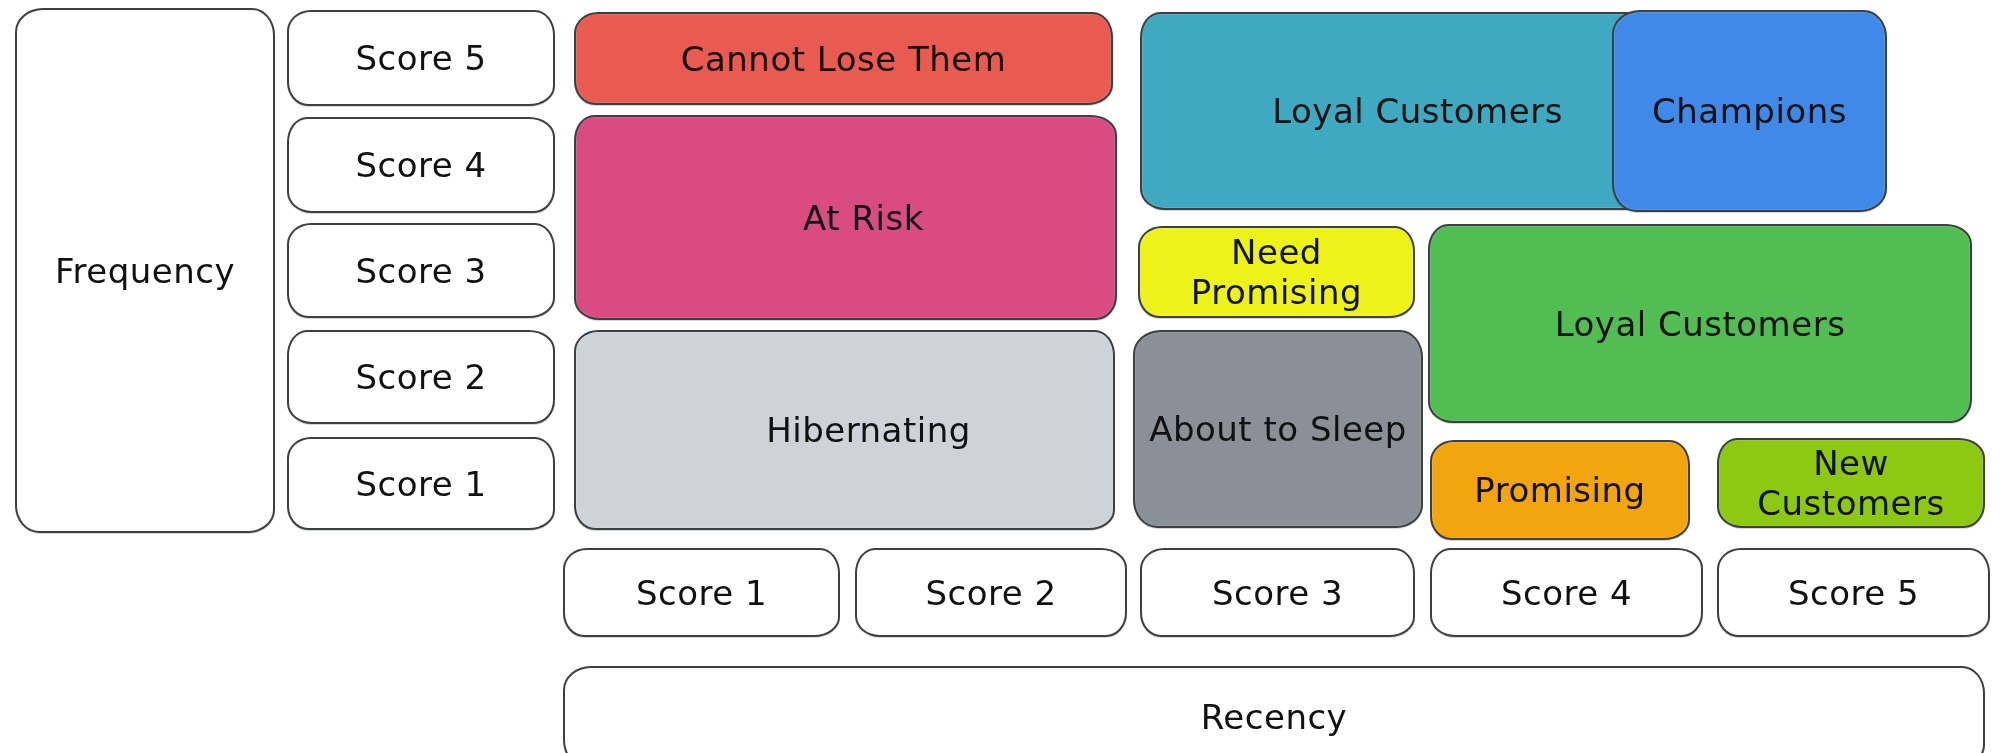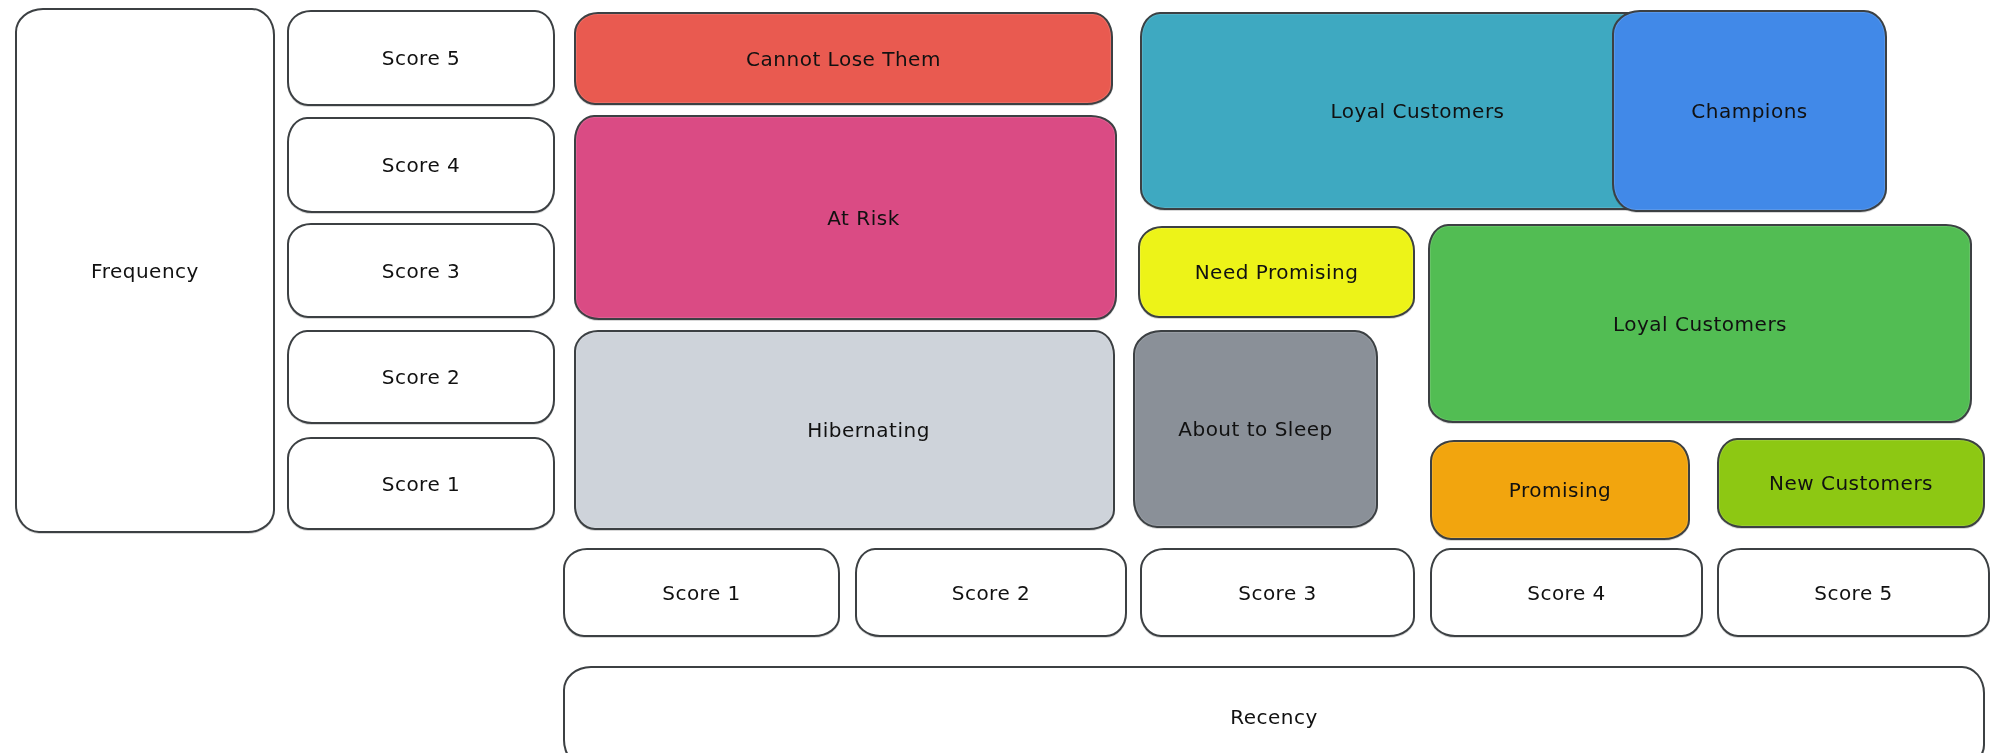--- a/index.html
+++ b/index.html
@@ -9,21 +9,21 @@
     background:#ffffff;
     font-family:"DejaVu Sans","Liberation Sans",sans-serif;
     color:#111;
     overflow:hidden;
   }
   .box{
     position:absolute;
     display:flex;align-items:center;justify-content:center;
     border:2.5px solid #3c4043;
     background:#ffffff;
-    font-size:20px;
+    font-size:34px;
     letter-spacing:0.5px;
     text-align:center;
     box-sizing:border-box;
     box-shadow:0 1px 0 rgba(40,40,40,.18), inset 0 0 0 1px rgba(255,255,255,.12);
   }
   
   .r-a{border-radius:24px 20px 26px 21px / 21px 25px 20px 24px;}
   .r-b{border-radius:20px 26px 21px 25px / 25px 20px 24px 21px;}
   .r-c{border-radius:28px 23px 27px 24px / 24px 27px 23px 28px;}
 
@@ -43,21 +43,21 @@
   .recency-box   {left:563px;  top:666px; width:1422px; height:102px;}
 
   
   .seg-0{left:574px;  top:12px;  width:539px; height:93px;}   
   .seg-1{left:574px;  top:115px; width:543px; height:205px;}  
   .seg-2{left:574px;  top:330px; width:541px; height:200px;padding-left:48px;}  
   .seg-3{left:1140px; top:12px;  width:555px; height:198px;}  
   .seg-4{left:1612px; top:10px;  width:275px; height:202px;}  
   .seg-5{left:1138px; top:226px; width:277px; height:92px;}   
   .seg-6{left:1428px; top:224px; width:544px; height:199px;}  
-  .seg-7{left:1133px; top:330px; width:245px; height:198px;}  
+  .seg-7{left:1133px; top:330px; width:290px; height:198px;}  
   .seg-8{left:1430px; top:440px; width:260px; height:100px;}   
   .seg-9{left:1717px; top:438px; width:268px; height:90px;}   
 </style>
 </head>
 <body>
 
 <div id="canvas">
 
   <div class="box r-c frequency-box">
     <span>Frequency</span>

